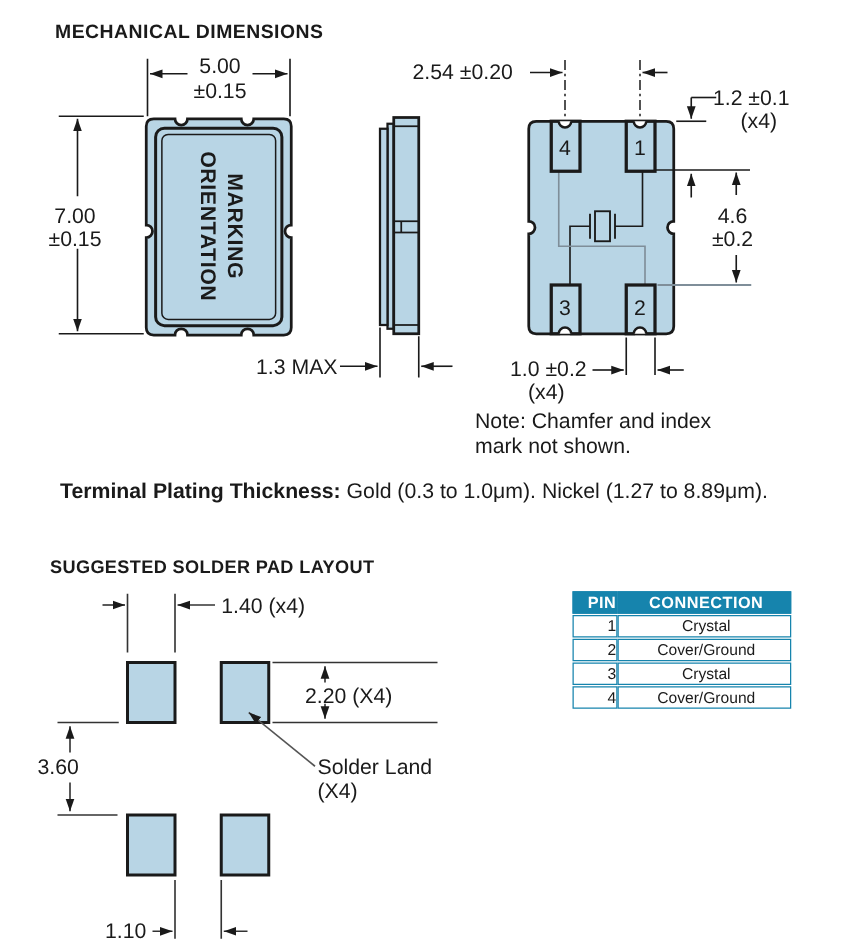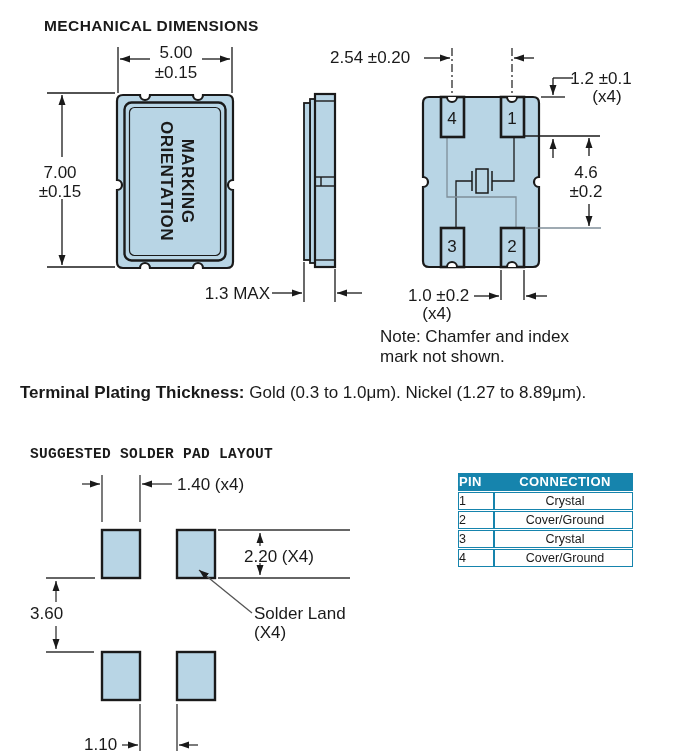--- a/index.html
+++ b/index.html
@@ -1,28 +1,28 @@
 <!DOCTYPE html>
 <html><head>
 <meta charset="utf-8">
 <style>
   html,body{margin:0;padding:0;background:#fff;}
   #page{position:relative;width:685px;height:753px;background:#ffffff;overflow:hidden;
         font-family:"Liberation Sans",sans-serif;color:#1a1a1a;}
   #page svg{position:absolute;left:0;top:0;}
   svg text{fill:#1a1a1a;font-family:"Liberation Sans",sans-serif;font-size:17px;}
   .h1{position:absolute;left:32px;top:17px;font-size:15.5px;font-weight:bold;letter-spacing:.4px;margin-left:12px;}
-  .h2{position:absolute;left:30px;top:446px;font-size:14.5px;font-weight:bold;letter-spacing:.3px;font-family:Liberation Mono, monospace;}
-  .plating{position:absolute;left:20px;top:383px;font-size:17px;white-space:nowrap;}
+  .h2{position:absolute;left:40px;top:446px;font-size:14.5px;font-weight:bold;letter-spacing:.3px;}
+  .plating{position:absolute;left:48px;top:383px;font-size:17px;white-space:nowrap;}
   .plating b{font-weight:bold;}
   .pin-table{position:absolute;left:458px;top:472px;border-collapse:separate;border-spacing:0 1px;}
   .pin-table th,.pin-table td{border:1.4px solid #1684ad;font-size:12.5px;height:14px;
        line-height:14px;padding:1px 0;}
   .pin-table th{background:#1684ad;color:#ffffff;font-weight:bold;font-size:13px;letter-spacing:.4px;}
-  .col-pin{width:34px;text-align:left;}
+  .col-pin{width:34px;text-align:right;}
   .col-conn{width:126px;text-align:center;padding-left:7px !important;padding-right:4px !important;}
 </style>
 </head>
 <body>
 
 <div id="page">
 
   <div class="h1">MECHANICAL DIMENSIONS</div>
 
   <svg width="685" height="753" viewBox="0 0 685 753">

